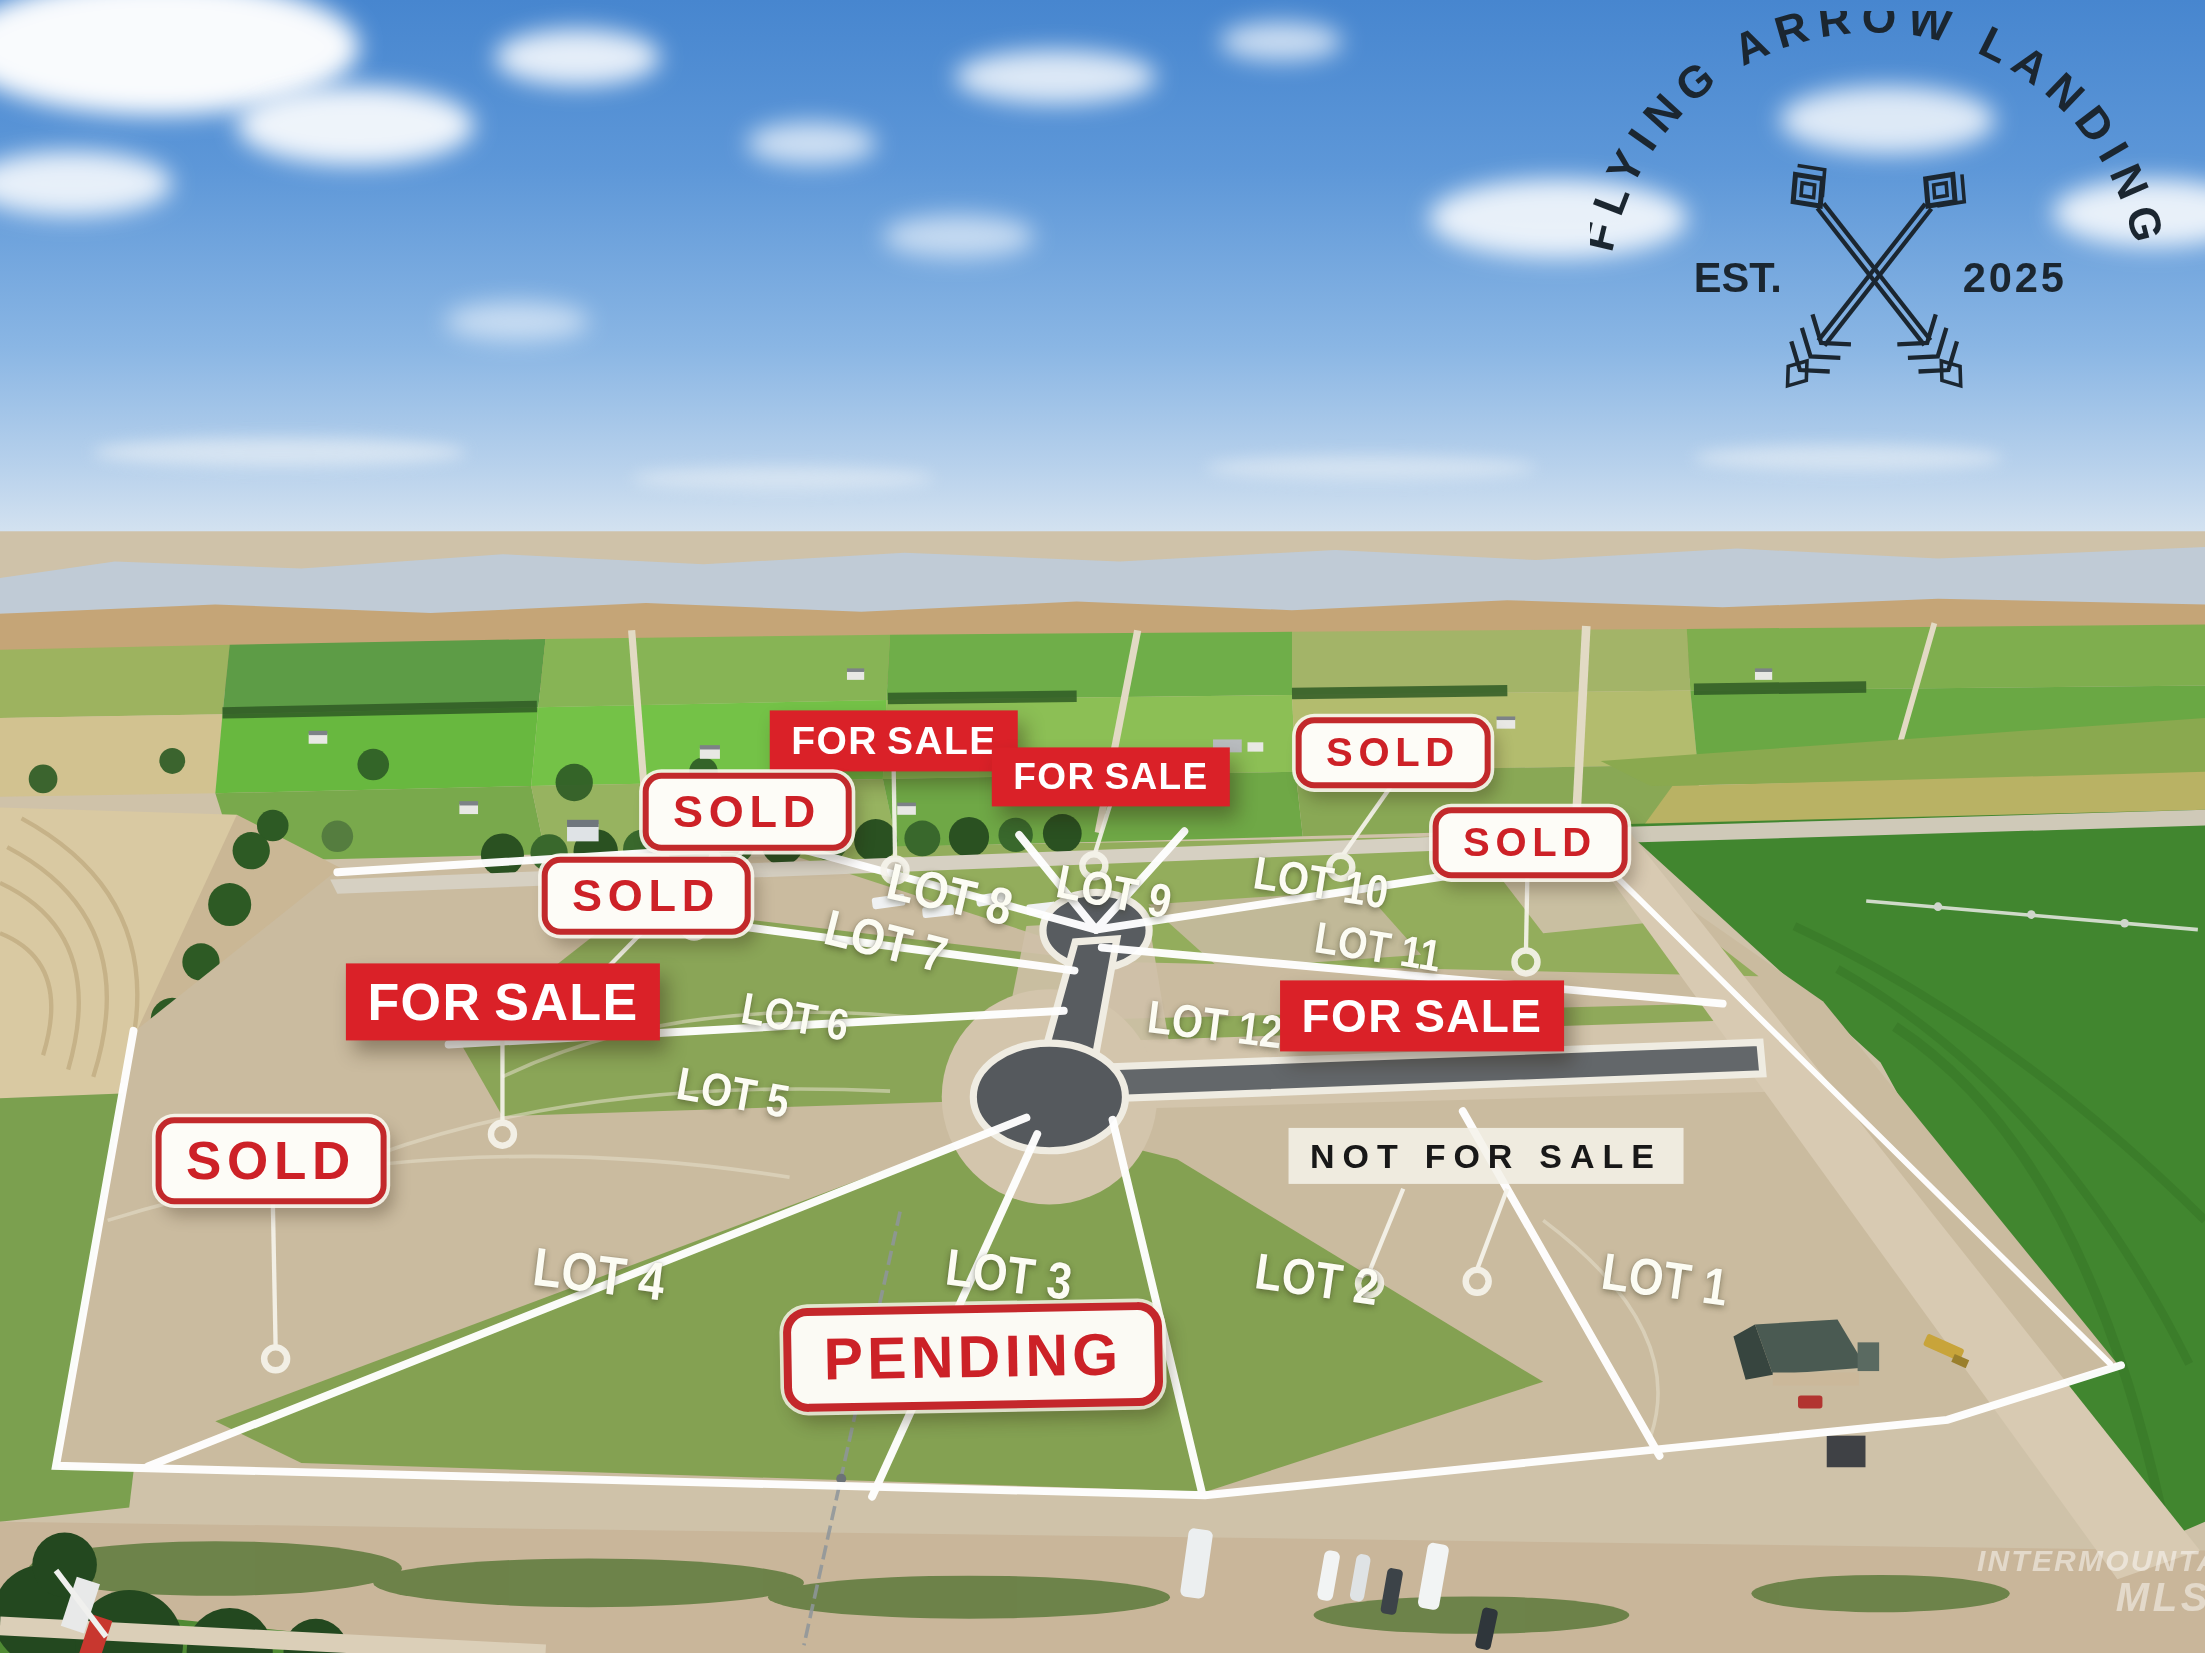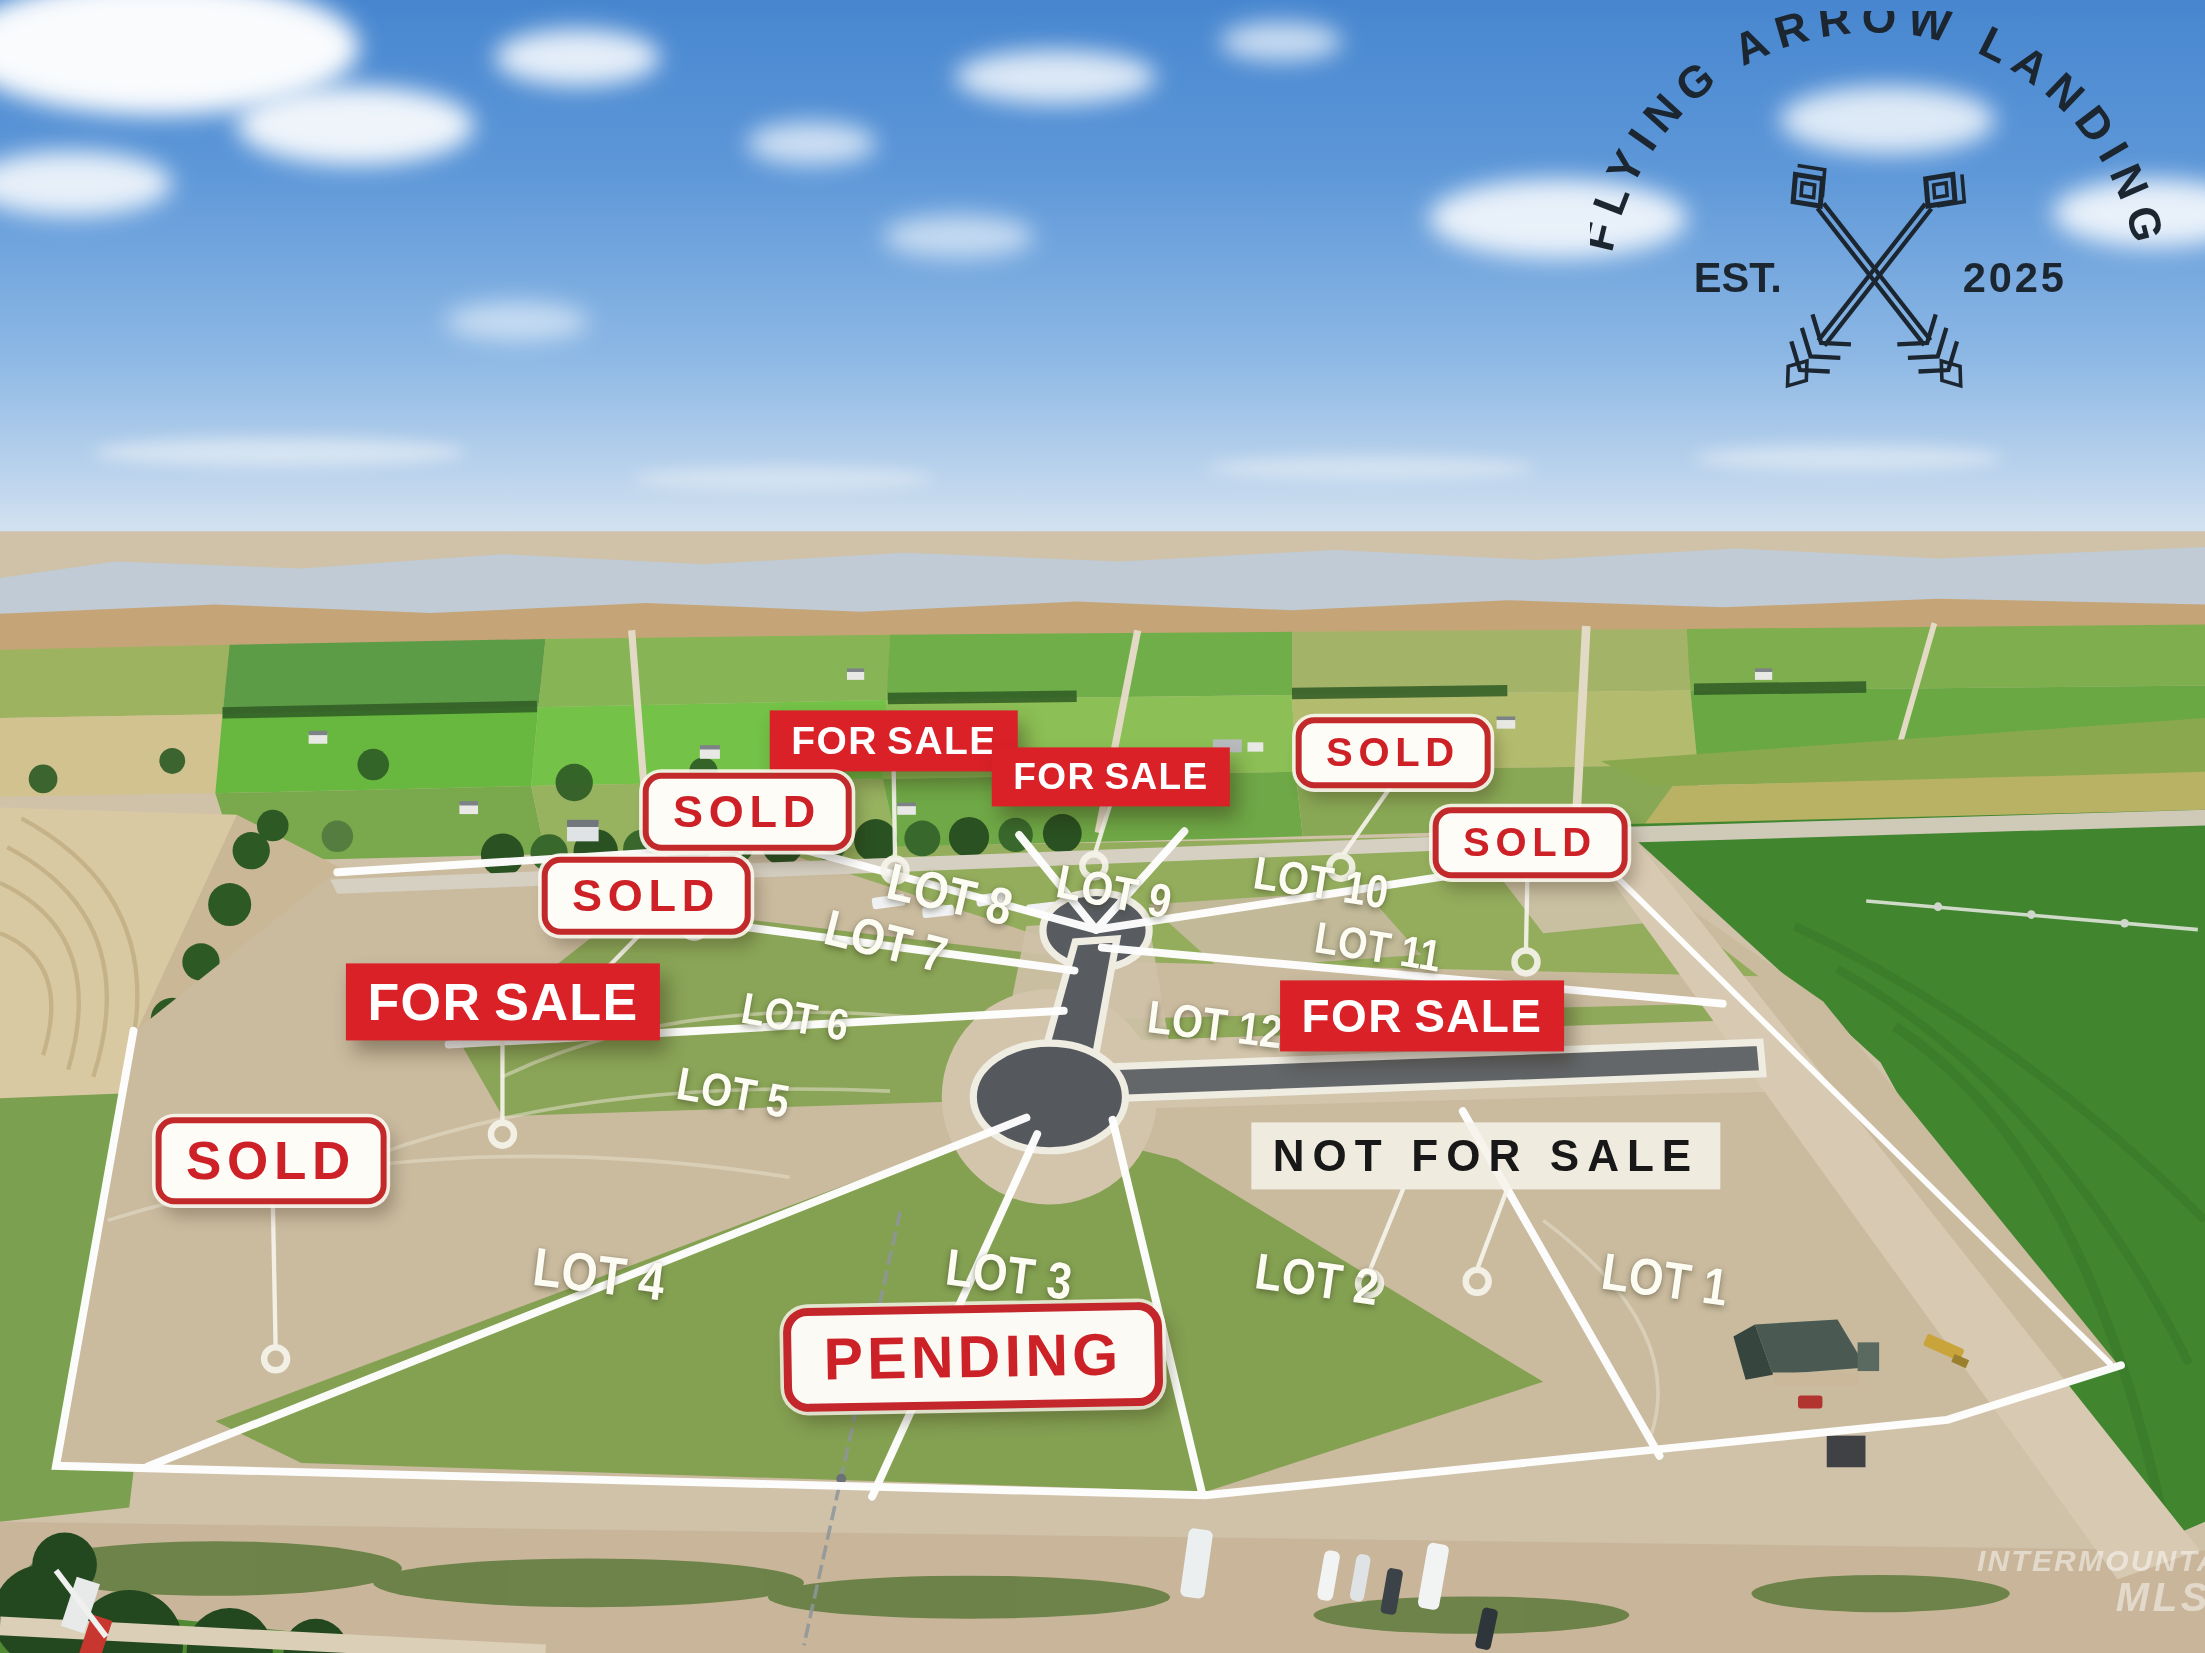--- a/index.html
+++ b/index.html
@@ -363,21 +363,21 @@
 
   <div class="badge for-sale" style="left:894px;top:741px;font-size:39px">FOR SALE</div>
   <div class="badge for-sale" style="left:1111px;top:777px;font-size:37px">FOR SALE</div>
   <div class="badge sold" style="left:1393px;top:753px;font-size:40px">SOLD</div>
   <div class="badge sold" style="left:1530px;top:843px;font-size:40px">SOLD</div>
   <div class="badge sold" style="left:747px;top:812px;font-size:45px">SOLD</div>
   <div class="badge sold" style="left:646px;top:896px;font-size:45px">SOLD</div>
   <div class="badge for-sale" style="left:503px;top:1002px;font-size:52px">FOR SALE</div>
   <div class="badge for-sale" style="left:1422px;top:1016px;font-size:46px">FOR SALE</div>
   <div class="badge sold" style="left:271px;top:1161px;font-size:53px">SOLD</div>
-  <div class="badge not-for-sale" style="left:1486px;top:1156px;font-size:44px">NOT FOR SALE</div>
+  <div class="badge not-for-sale" style="left:1486px;top:1156px;font-size:34px">NOT FOR SALE</div>
   <div class="badge pending" style="left:973px;top:1357px;font-size:59px;transform:translate(-50%,-50%) rotate(-1deg)">PENDING</div>
 
   <svg class="logo" width="574" height="409" viewBox="0 0 800 570">
     <defs>
       <path id="arcPath" d="M 26,400 A 370,370 0 0 1 766,400" fill="none"></path>
       <g id="arrow" stroke="#1b2630" fill="none">
         <path d="M0,-178 L26,-150 L0,-122 L-26,-150 Z" stroke-width="7"></path>
         <path d="M0,-163 L12,-150 L0,-137 L-12,-150 Z" stroke-width="5"></path>
         <path d="M10,-186 L36,-158 L10,-130" stroke-width="5"></path>
         <line x1="-5" y1="-122" x2="-5" y2="120" stroke-width="6"></line>

